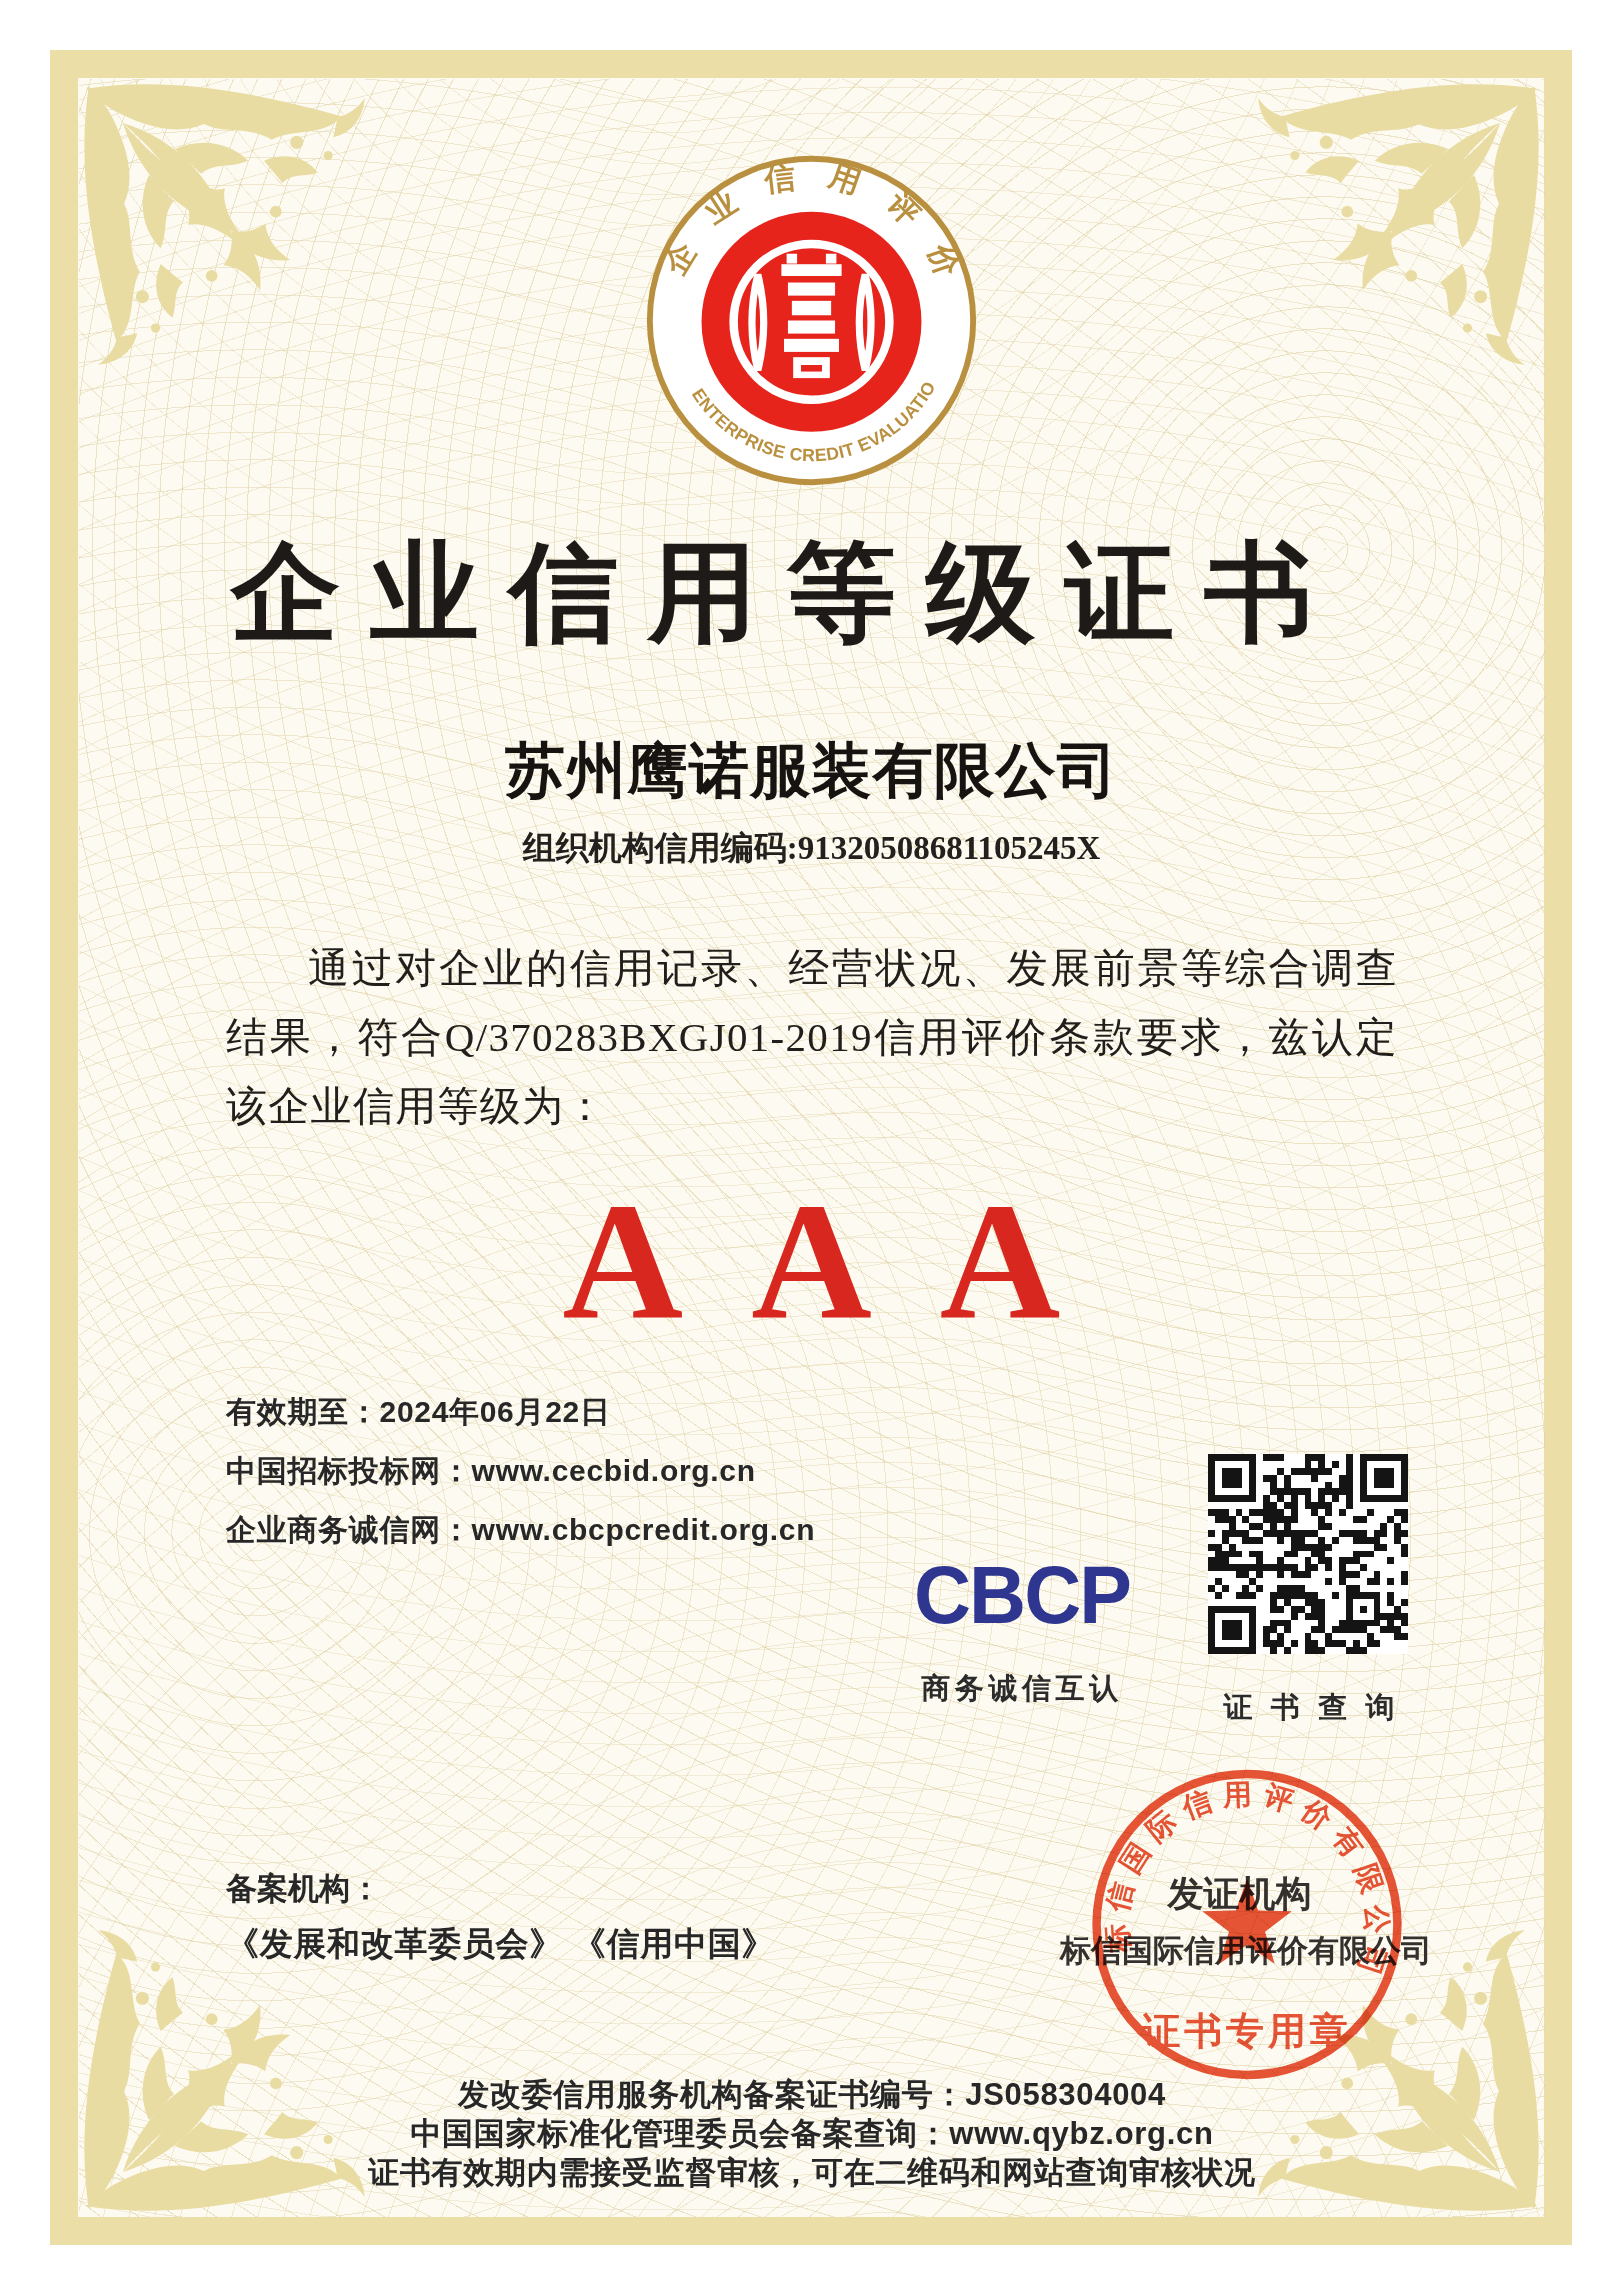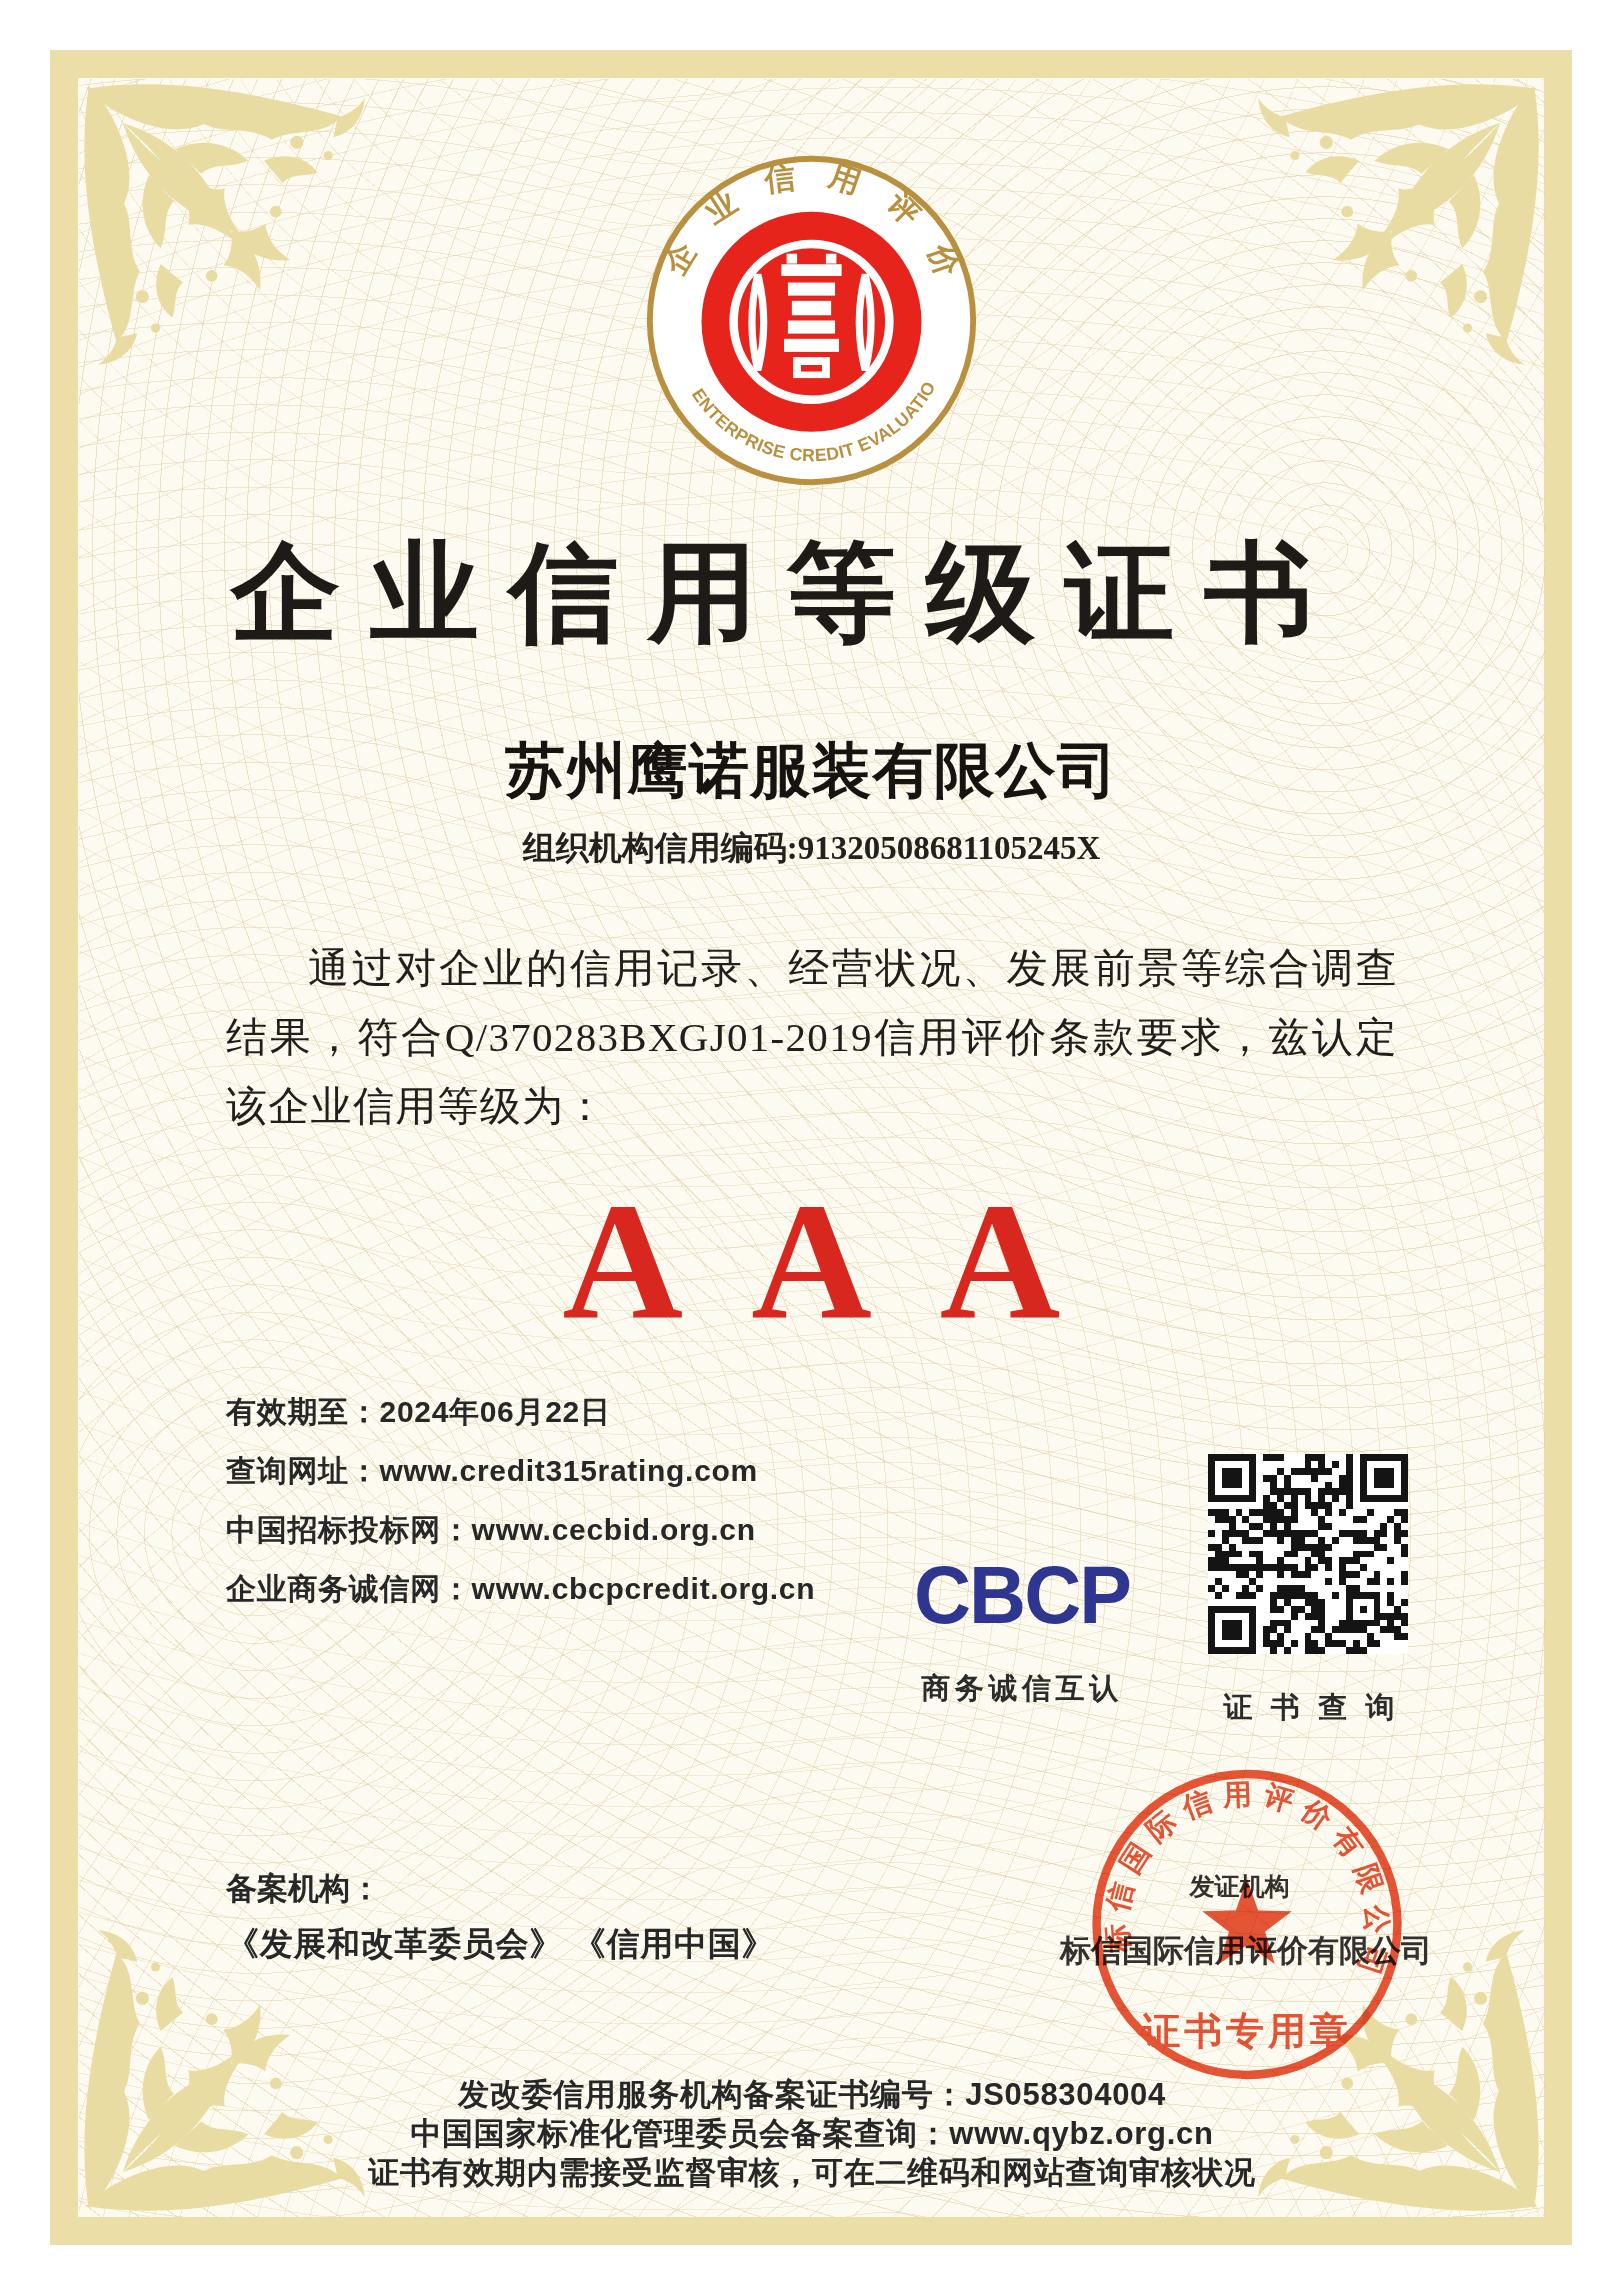--- a/index.html
+++ b/index.html
@@ -44,21 +44,21 @@
   .cbcp-word{left:911px;top:1549px;width:222px;text-align:center;font-weight:700;
              font-size:79px;letter-spacing:-2px;color:var(--cbcp-blue);
              transform:scaleY(1.04);}
   .cbcp-cap{left:904px;top:1669px;width:236px;text-align:center;font-size:29px;
             letter-spacing:4.6px;color:#2b2b2b;font-weight:600;}
   .qr{left:1208px;top:1454px;width:200px;height:200px;background:#fff;}
   .qr-cap{left:1201px;top:1688px;width:216px;text-align:center;font-size:29px;
           letter-spacing:18.3px;padding-left:18.3px;box-sizing:border-box;color:#2b2b2b;font-weight:600;}
   .filing-label{left:226px;top:1868px;font-size:31px;color:#272727;font-weight:600;}
   .filing-value{left:226px;top:1922px;font-size:33px;color:#272727;font-weight:600;letter-spacing:0.7px;}
-  .issuer-label{left:1076px;top:1870px;width:327px;text-align:center;font-size:25px;
+  .issuer-label{left:1076px;top:1870px;width:327px;text-align:center;font-size:36px;
                 color:#33302d;font-weight:600;z-index:4;}
   .issuer-name{left:1045px;top:1930px;width:402px;text-align:center;font-size:31px;
                color:#33302d;font-weight:600;z-index:4;white-space:nowrap;}
   .seal{left:1086px;top:1761px;width:322px;height:327px;z-index:5;
         mix-blend-mode:multiply;opacity:.94;}
   .footer{left:79px;top:2075px;width:1466px;text-align:center;font-size:31px;
           line-height:39px;color:#272727;font-weight:600;letter-spacing:0.7px;}
   .emblem{left:640px;top:149px;width:343px;height:343px;}
   svg text{font-family:"Liberation Sans","DejaVu Sans",sans-serif;}
 </style>
@@ -138,21 +138,20 @@
 </svg>
 
 <div class="abs title">企业信用等级证书</div>
 <div class="abs company">苏州鹰诺服装有限公司</div>
 <div class="abs orgcode">组织机构信用编码:91320508681105245X</div>
 <div class="abs bodytext">通过对企业的信用记录、经营状况、发展前景等综合调查结果，符合Q/370283BXGJ01-2019信用评价条款要求，兹认定该企业信用等级为：</div>
 <div class="abs rating">AAA</div>
 
 <div class="abs details">
   <div>有效期至：2024年06月22日</div>
-  <div>查询网址：www.credit315rating.com</div>
   <div>中国招标投标网：www.cecbid.org.cn</div>
   <div>企业商务诚信网：www.cbcpcredit.org.cn</div>
 </div>
 
 <div class="abs cbcp-word">CBCP</div>
 <div class="abs cbcp-cap">商务诚信互认</div>
 <svg id="qr" class="abs qr" viewBox="0 0 29 29" shape-rendering="crispEdges">
     <g style="fill:var(--qr-black)">
       <rect x="0" y="0" width="1" height="1"></rect>
       <rect x="1" y="0" width="1" height="1"></rect>

